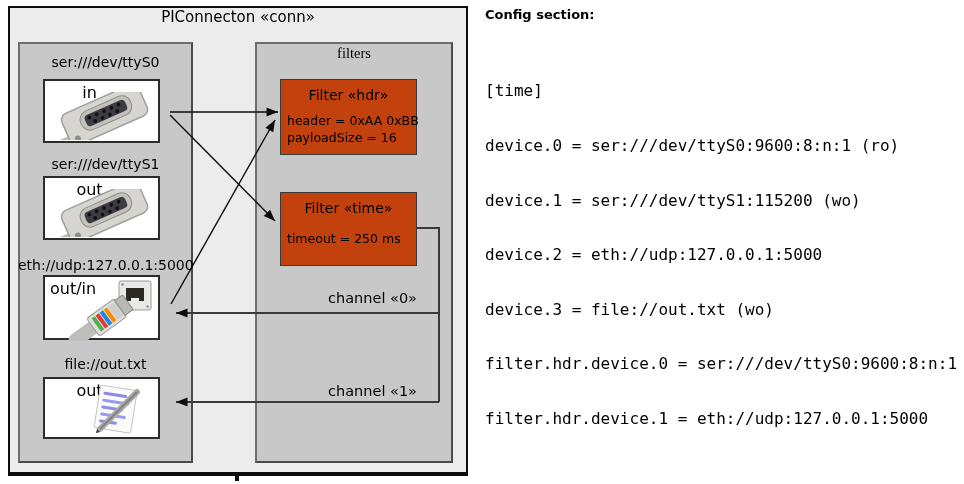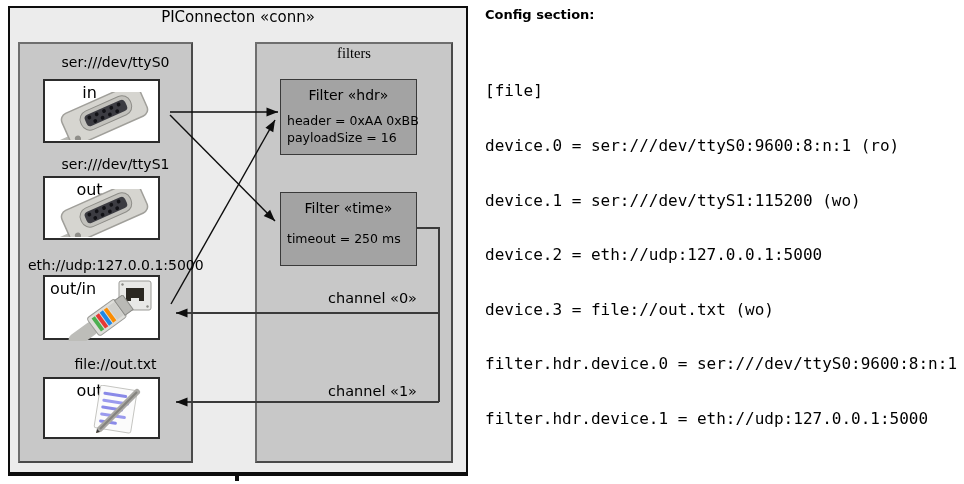--- a/index.html
+++ b/index.html
@@ -17,33 +17,33 @@
   .frame-notch{left:235px;top:476px;width:4px;height:5px;background:#0d0d0d;}
   
   .panel{
     box-sizing:border-box;background:#c8c8c8;
     border:2px solid;border-color:#6e6e6e #4a4a4a #4a4a4a #6e6e6e;
   }
   .devices-panel{left:18px;top:42px;width:175px;height:421px;}
   .filters-panel{left:255px;top:42px;width:198px;height:421px;}
   .filters-title{left:255px;top:45px;width:198px;text-align:center;font-size:14.5px;font-family:Liberation Serif, serif;}
   
-  .dev-label{left:28px;top:0;width:175px;text-align:center;font-size:14px;white-space:nowrap;overflow:visible;}
+  .dev-label{left:18px;top:0;width:175px;text-align:center;font-size:14px;white-space:nowrap;overflow:visible;}
   .dev-box{
     left:43px;width:117px;box-sizing:border-box;background:#fff;
     border:2px solid #2c2c2c;
     padding-left:28px;
   }
   .port{position:absolute;top:2px;font-size:16px;white-space:nowrap;}
   .p-center{left:0;right:0;text-align:center;transform:translateX(-12px);}
   .p-left{left:5px;}
   .dev-icon{position:absolute;pointer-events:none;}
   
   .filter-box{
-    left:280px;width:137px;box-sizing:border-box;background:#a3a3a3;
+    left:280px;width:137px;box-sizing:border-box;background:#c2410c;
     border:1.6px solid #3a3a3a;
   }
   .filter-title{position:absolute;left:0;right:0;top:7px;text-align:center;font-size:14px;white-space:nowrap;}
   .filter-attr{position:absolute;left:6px;font-size:12.5px;white-space:nowrap;}
   
   .chan-label{left:300px;width:117px;text-align:right;font-size:14.5px;white-space:nowrap;}
   
   .wires{left:0;top:0;pointer-events:none;}
   
   .config-heading{left:485px;top:7px;font-size:13px;font-weight:bold;white-space:nowrap;}
@@ -182,21 +182,21 @@
 
     <path d="M416,228 H439 V402" fill="none" stroke="#3a3a3a" stroke-width="2"></path>
 
     <line x1="439" y1="313" x2="176" y2="313" stroke="#3a3a3a" stroke-width="2" marker-end="url(#ah)"></line>
 
     <line x1="439" y1="402" x2="176" y2="402" stroke="#3a3a3a" stroke-width="2" marker-end="url(#ah)"></line>
   </svg>
 
   <div class="abs config-heading">Config section:</div>
   <div class="abs config-body">
-    <div>[file]</div>
+    <div>[time]</div>
     <div>device.0 = ser:///dev/ttyS0:9600:8:n:1 (ro)</div>
     <div>device.1 = ser:///dev/ttyS1:115200 (wo)</div>
     <div>device.2 = eth://udp:127.0.0.1:5000</div>
     <div>device.3 = file://out.txt (wo)</div>
     <div>filter.hdr.device.0 = ser:///dev/ttyS0:9600:8:n:1</div>
     <div>filter.hdr.device.1 = eth://udp:127.0.0.1:5000</div>
     
     
     
     

